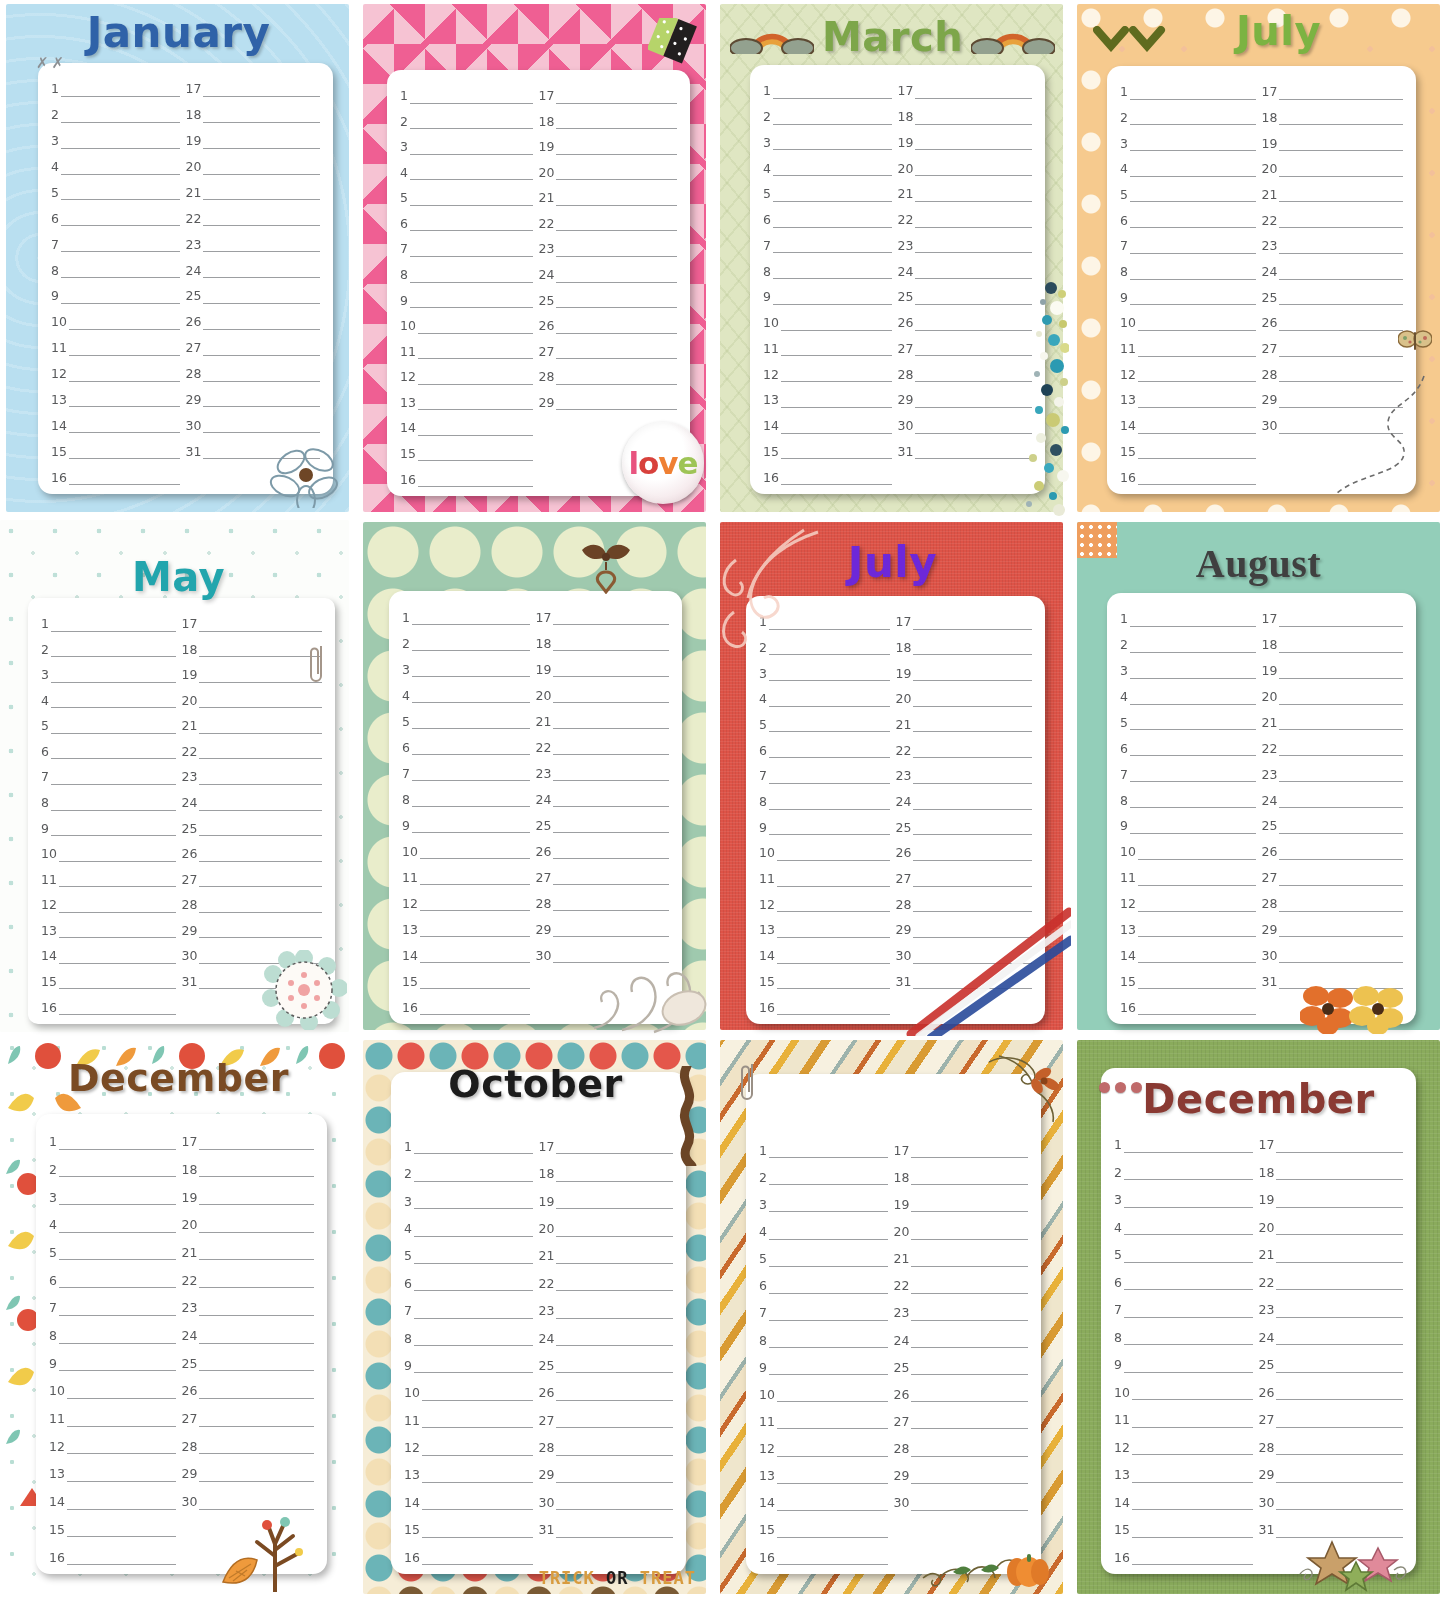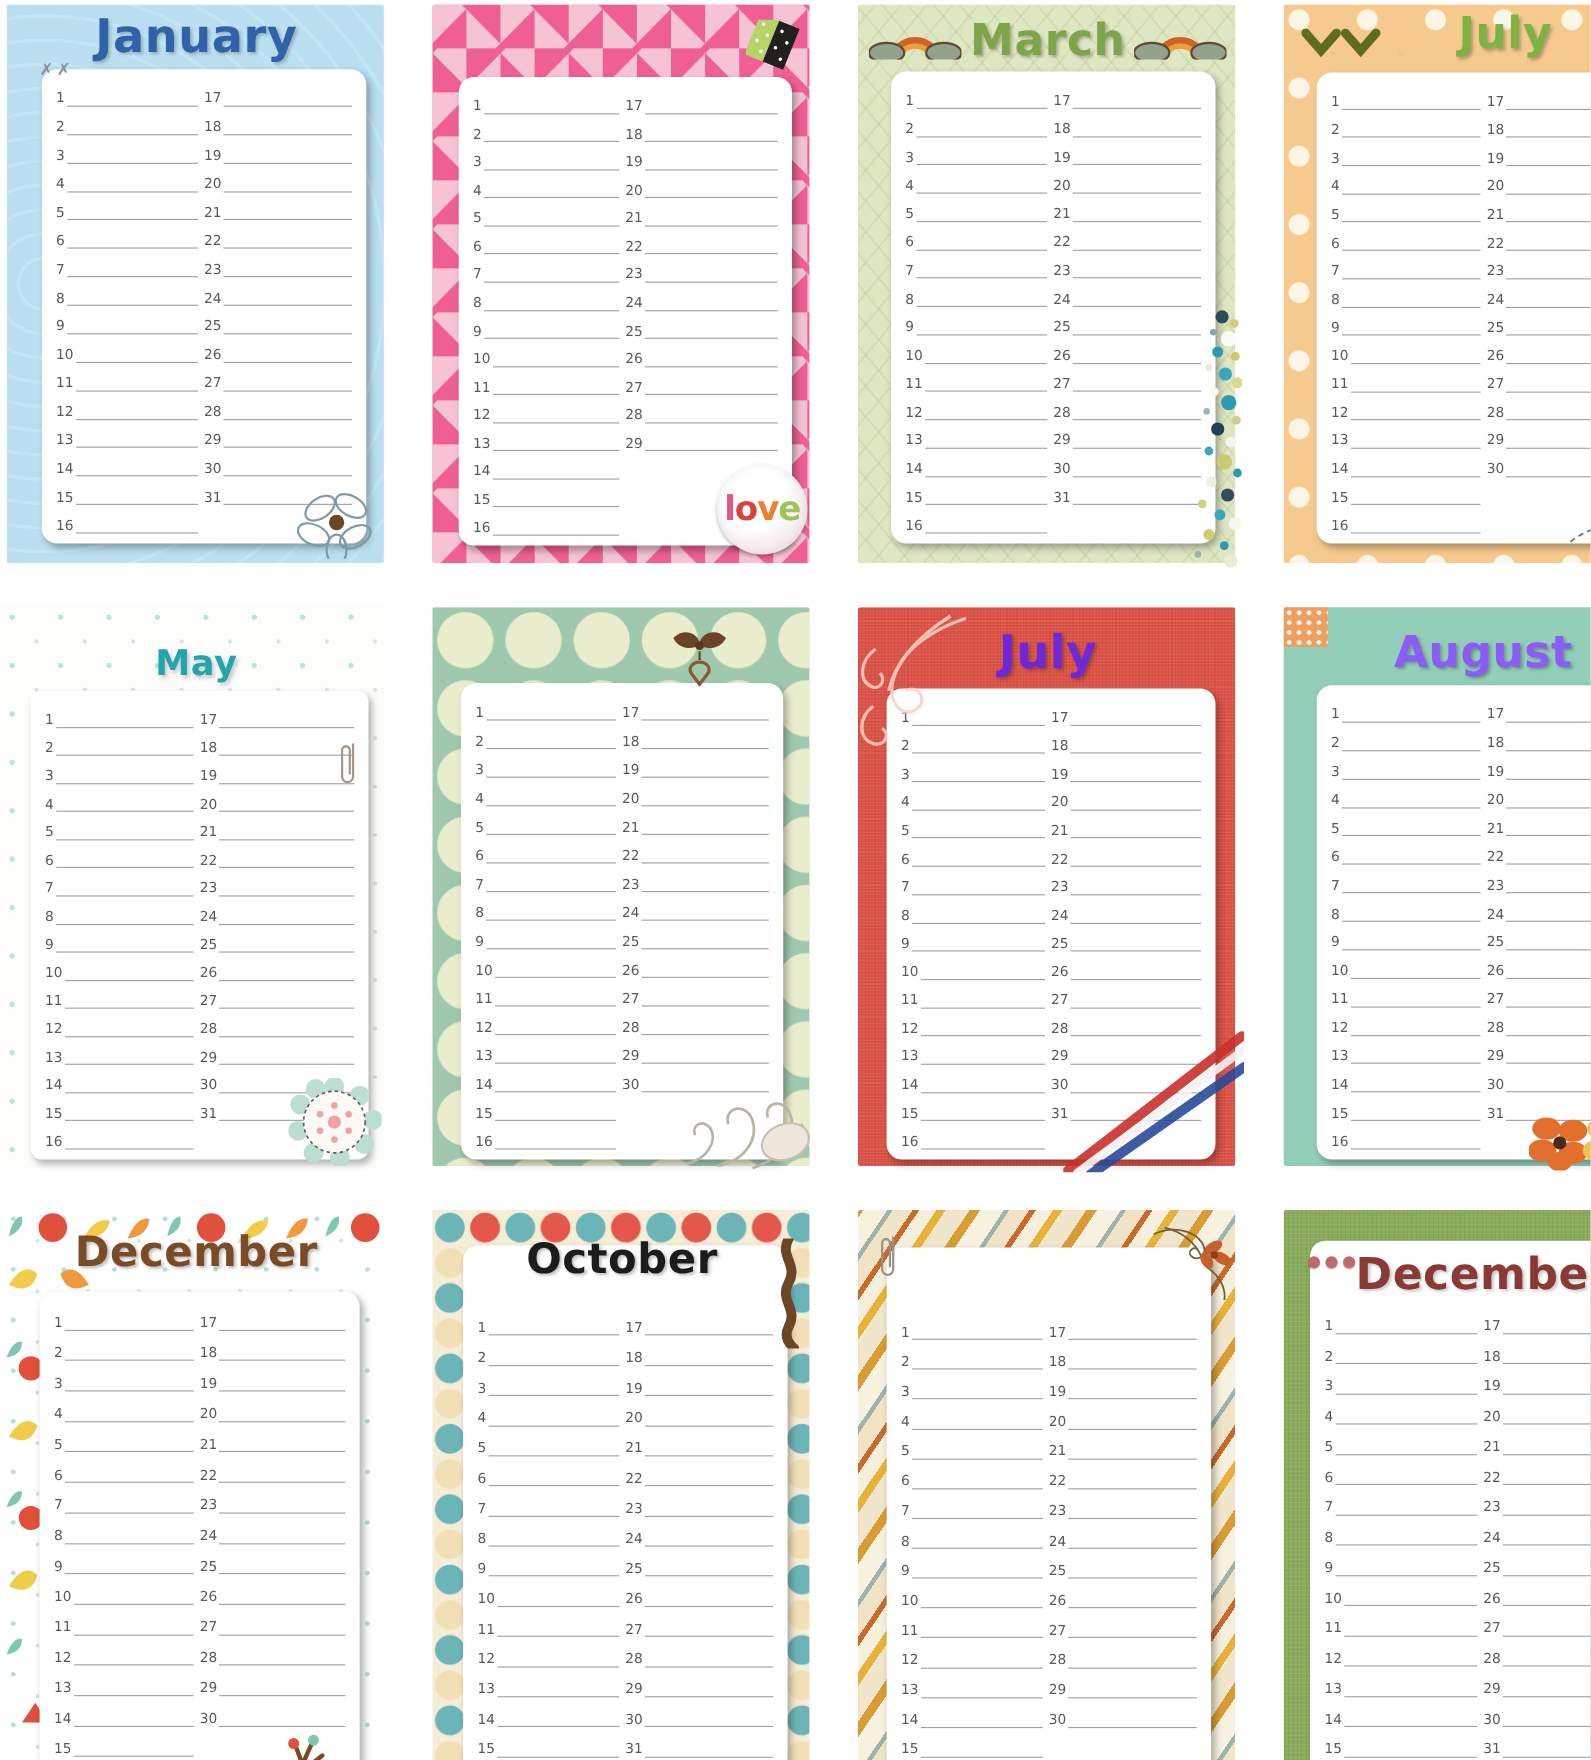--- a/index.html
+++ b/index.html
@@ -10,21 +10,20 @@
     overflow: hidden;
   }
   #sheet {
     position: relative;
     width: 1446px; height: 1600px;
     display: grid;
     grid-template-columns: 357px 357px 357px 375px;
     grid-template-rows: 518px 518px 564px;
     column-gap: 0px; row-gap: 0px;
     background: #fff;
-    gap: 30px;
   }
 
   
   .tile {
     position: relative;
     overflow: hidden;
   }
   .tile-bg {
     position: absolute;
     inset: 4px 8px 6px 6px;
@@ -1047,21 +1046,21 @@
       <circle cx="7" cy="10" r="2" fill="#7fa06a"></circle>
         <circle cx="12" cy="14" r="1.6" fill="#c06a5a"></circle>
       <circle cx="27" cy="10" r="2" fill="#c06a5a"></circle>
         <circle cx="22" cy="14" r="1.6" fill="#7fa06a"></circle>
       <rect x="16" y="4" width="2" height="18" rx="1" fill="#6b5230"></rect>
     </svg>
   </div>
 
   <div class="tile m-may">
     <div class="tile-bg bg-may"></div>
-    <div class="title" style="top:36px;font-size:32px;color:#22a5ad;text-shadow:2px 2px 4px rgba(0,0,0,.22);">May</div>
+    <div class="title" style="top:36px;font-size:40px;color:#22a5ad;text-shadow:2px 2px 4px rgba(0,0,0,.22);">May</div>
     <div class="card" style="left:28px;right:22px;top:80px;bottom:12px;border-radius:10px;">
       <div class="card-inner">
           <div class="row">
             <div class="cell left">
               <span class="num">1</span>
               <span class="rule"></span>
             </div>
             <div class="cell right">
               <span class="num">17</span>
               <span class="rule"></span>
@@ -1612,21 +1611,21 @@
         <path d="M30 132 L170 34" stroke="#2a4b9b" stroke-width="9" opacity=".9"></path>
       </g>
     </svg>
   </div>
 
   <div class="tile m-aug">
     <div class="tile-bg bg-aug">
       <div class="aug-ribbon-l"></div>
       <div class="aug-ribbon-r"></div>
     </div>
-    <div class="title" style="top:22px;font-size:40px;color:#8b5cf6;text-shadow:2px 2px 3px rgba(0,0,0,.28);">August</div>
+    <div class="title" style="top:22px;font-size:40px;color:#404040;text-shadow:2px 2px 3px rgba(0,0,0,.28);font-family:Liberation Serif, serif;">August</div>
     <div class="card" style="left:36px;right:30px;top:75px;bottom:12px;">
       <div class="card-inner">
           <div class="row">
             <div class="cell left">
               <span class="num">1</span>
               <span class="rule"></span>
             </div>
             <div class="cell right">
               <span class="num">17</span>
               <span class="rule"></span>

